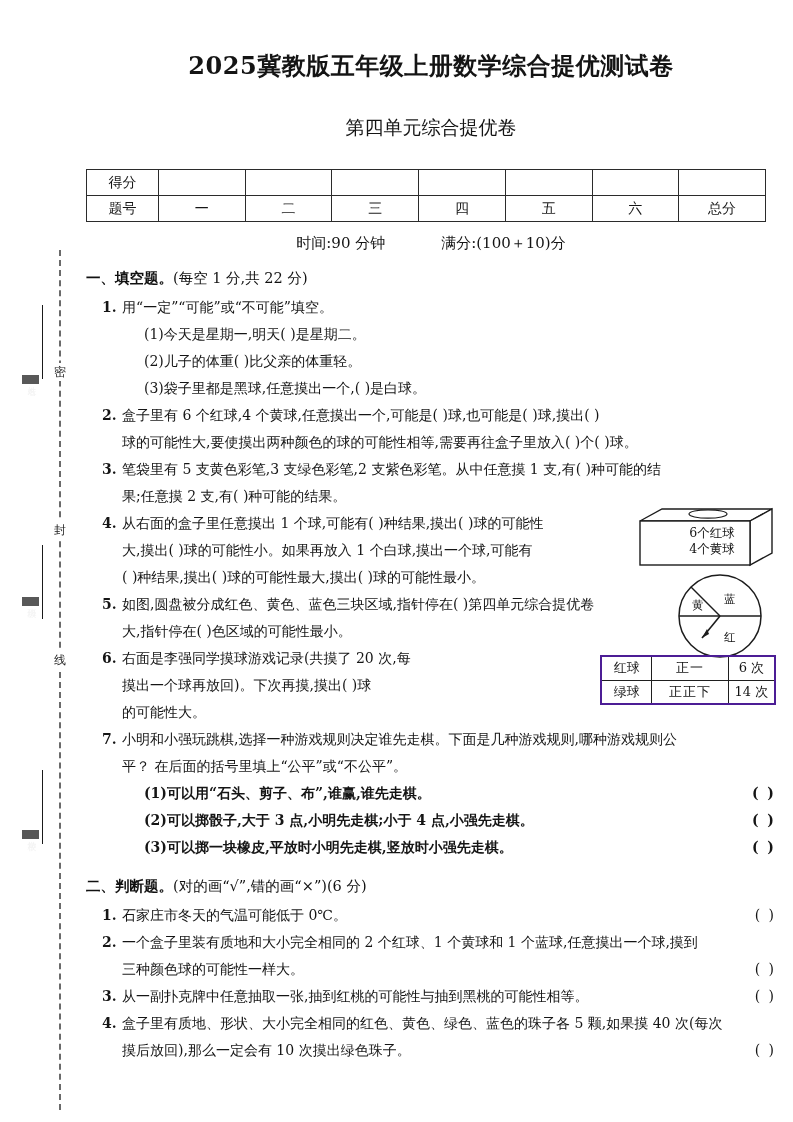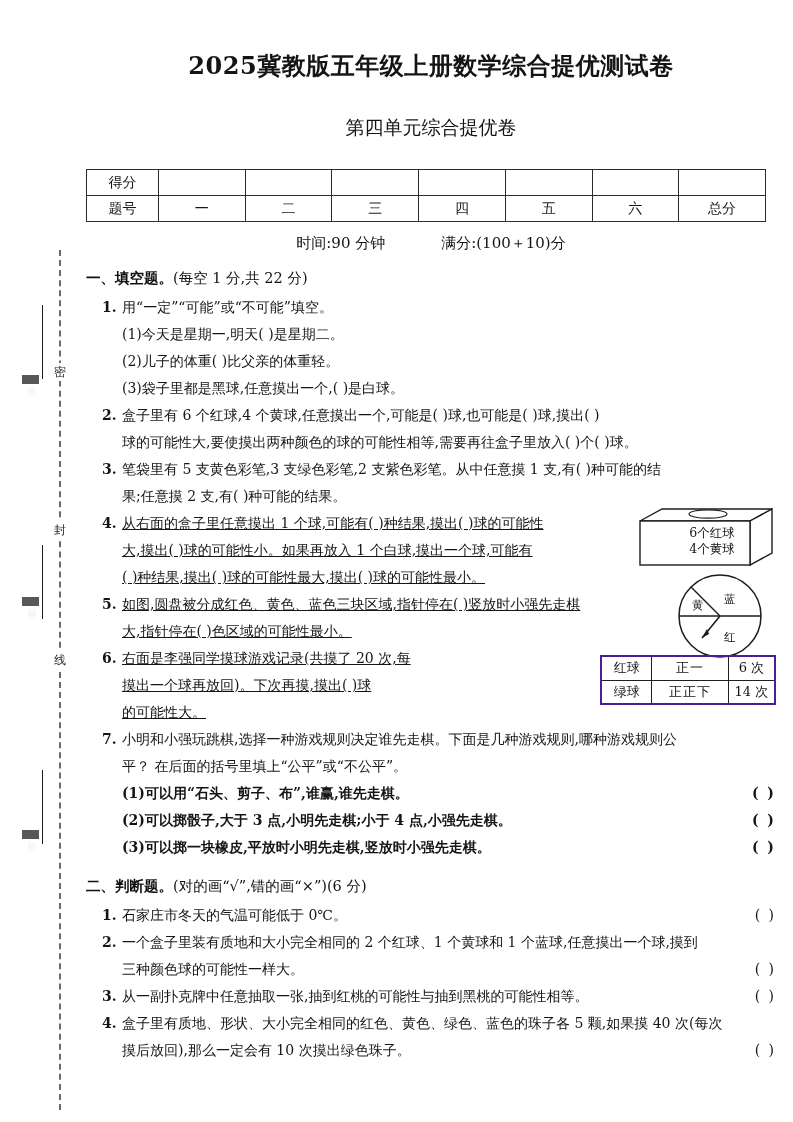--- a/index.html
+++ b/index.html
@@ -137,38 +137,38 @@
   .q .num {
     font-weight: bold;
     width: 20px;
     flex: 0 0 20px;
     text-align: left;
   }
   .q .body { flex: 1 1 auto; }
   .sub {
     font-size: 14px;
     line-height: 27px;
-    margin-left: 36px;
+    margin-left: 58px;
     color: #151515;
   }
   .sub-row {
     display: flex;
     justify-content: space-between;
     align-items: baseline;
     font-weight: bold;
   }
   .paren { letter-spacing: 2px; white-space: nowrap; }
   .tf-row {
     display: flex;
     align-items: baseline;
   }
   .tf-row .txt { flex: 1 1 auto; }
   .tf-row .paren { flex: 0 0 auto; padding-left: 8px; }
 
-  .q.with-figure .body { width: 520px; flex: 0 0 520px; text-decoration: underline; }
+  .q.with-figure .body { width: 520px; flex: 0 0 520px; }
 
   
   #fig-box {
     position: absolute;
     left: 636px; top: 507px;
     width: 140px; height: 62px;
   }
   #fig-spinner {
     position: absolute;
     left: 676px; top: 572px;
@@ -295,21 +295,21 @@
     <span class="body">
       <span>从右面的盒子里任意摸出 1 个球,可能有(      )种结果,摸出(      )球的可能性</span><br>
       <span>大,摸出(      )球的可能性小。如果再放入 1 个白球,摸出一个球,可能有</span><br>
       <span>(      )种结果,摸出(      )球的可能性最大,摸出(      )球的可能性最小。</span>
     </span>
   </div>
 
   <div class="q with-figure">
     <span class="num">5.</span>
     <span class="body">
-      <span>如图,圆盘被分成红色、黄色、蓝色三块区域,指针停在(      )竖放时小强先走棋</span><br>
+      <span>如图,圆盘被分成红色、黄色、蓝色三块区域,指针停在(      )第四单元综合提优卷</span><br>
       <span>大,指针停在(      )色区域的可能性最小。</span>
     </span>
   </div>
 
   <div class="q with-figure">
     <span class="num">6.</span>
     <span class="body">
       <span>右面是李强同学摸球游戏记录(共摸了 20 次,每</span><br>
       <span>摸出一个球再放回)。下次再摸,摸出(      )球</span><br>
       <span>的可能性大。</span>

